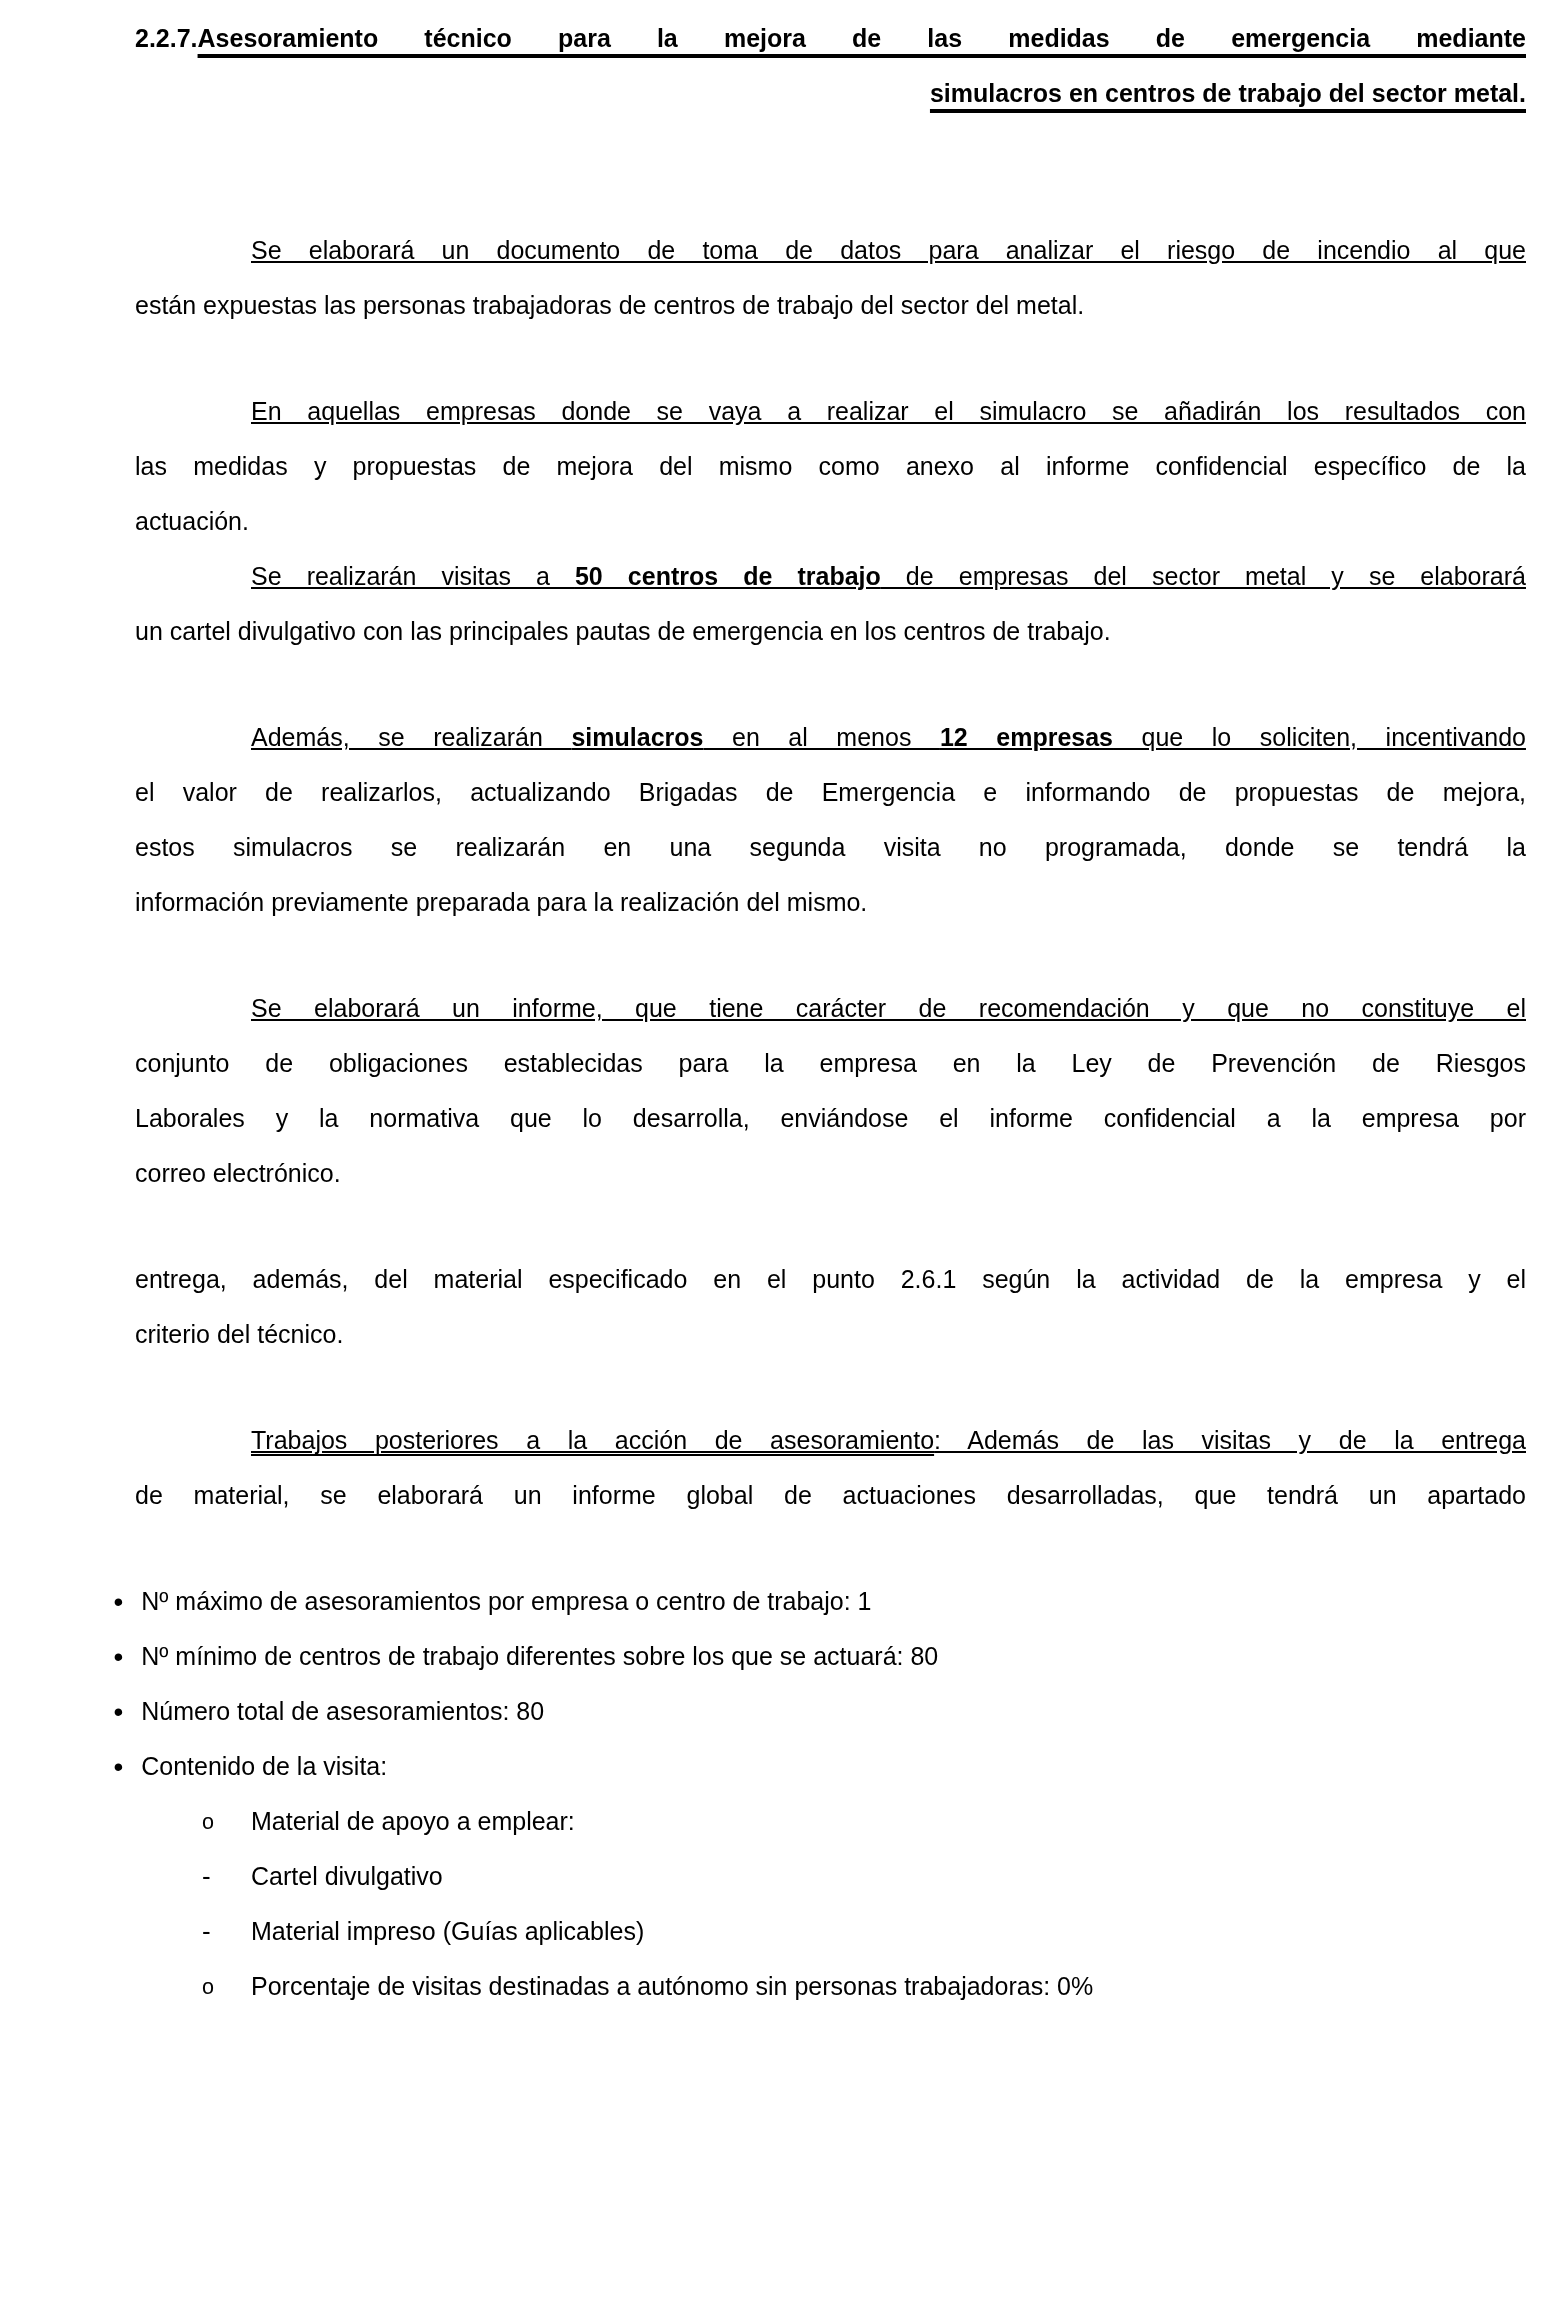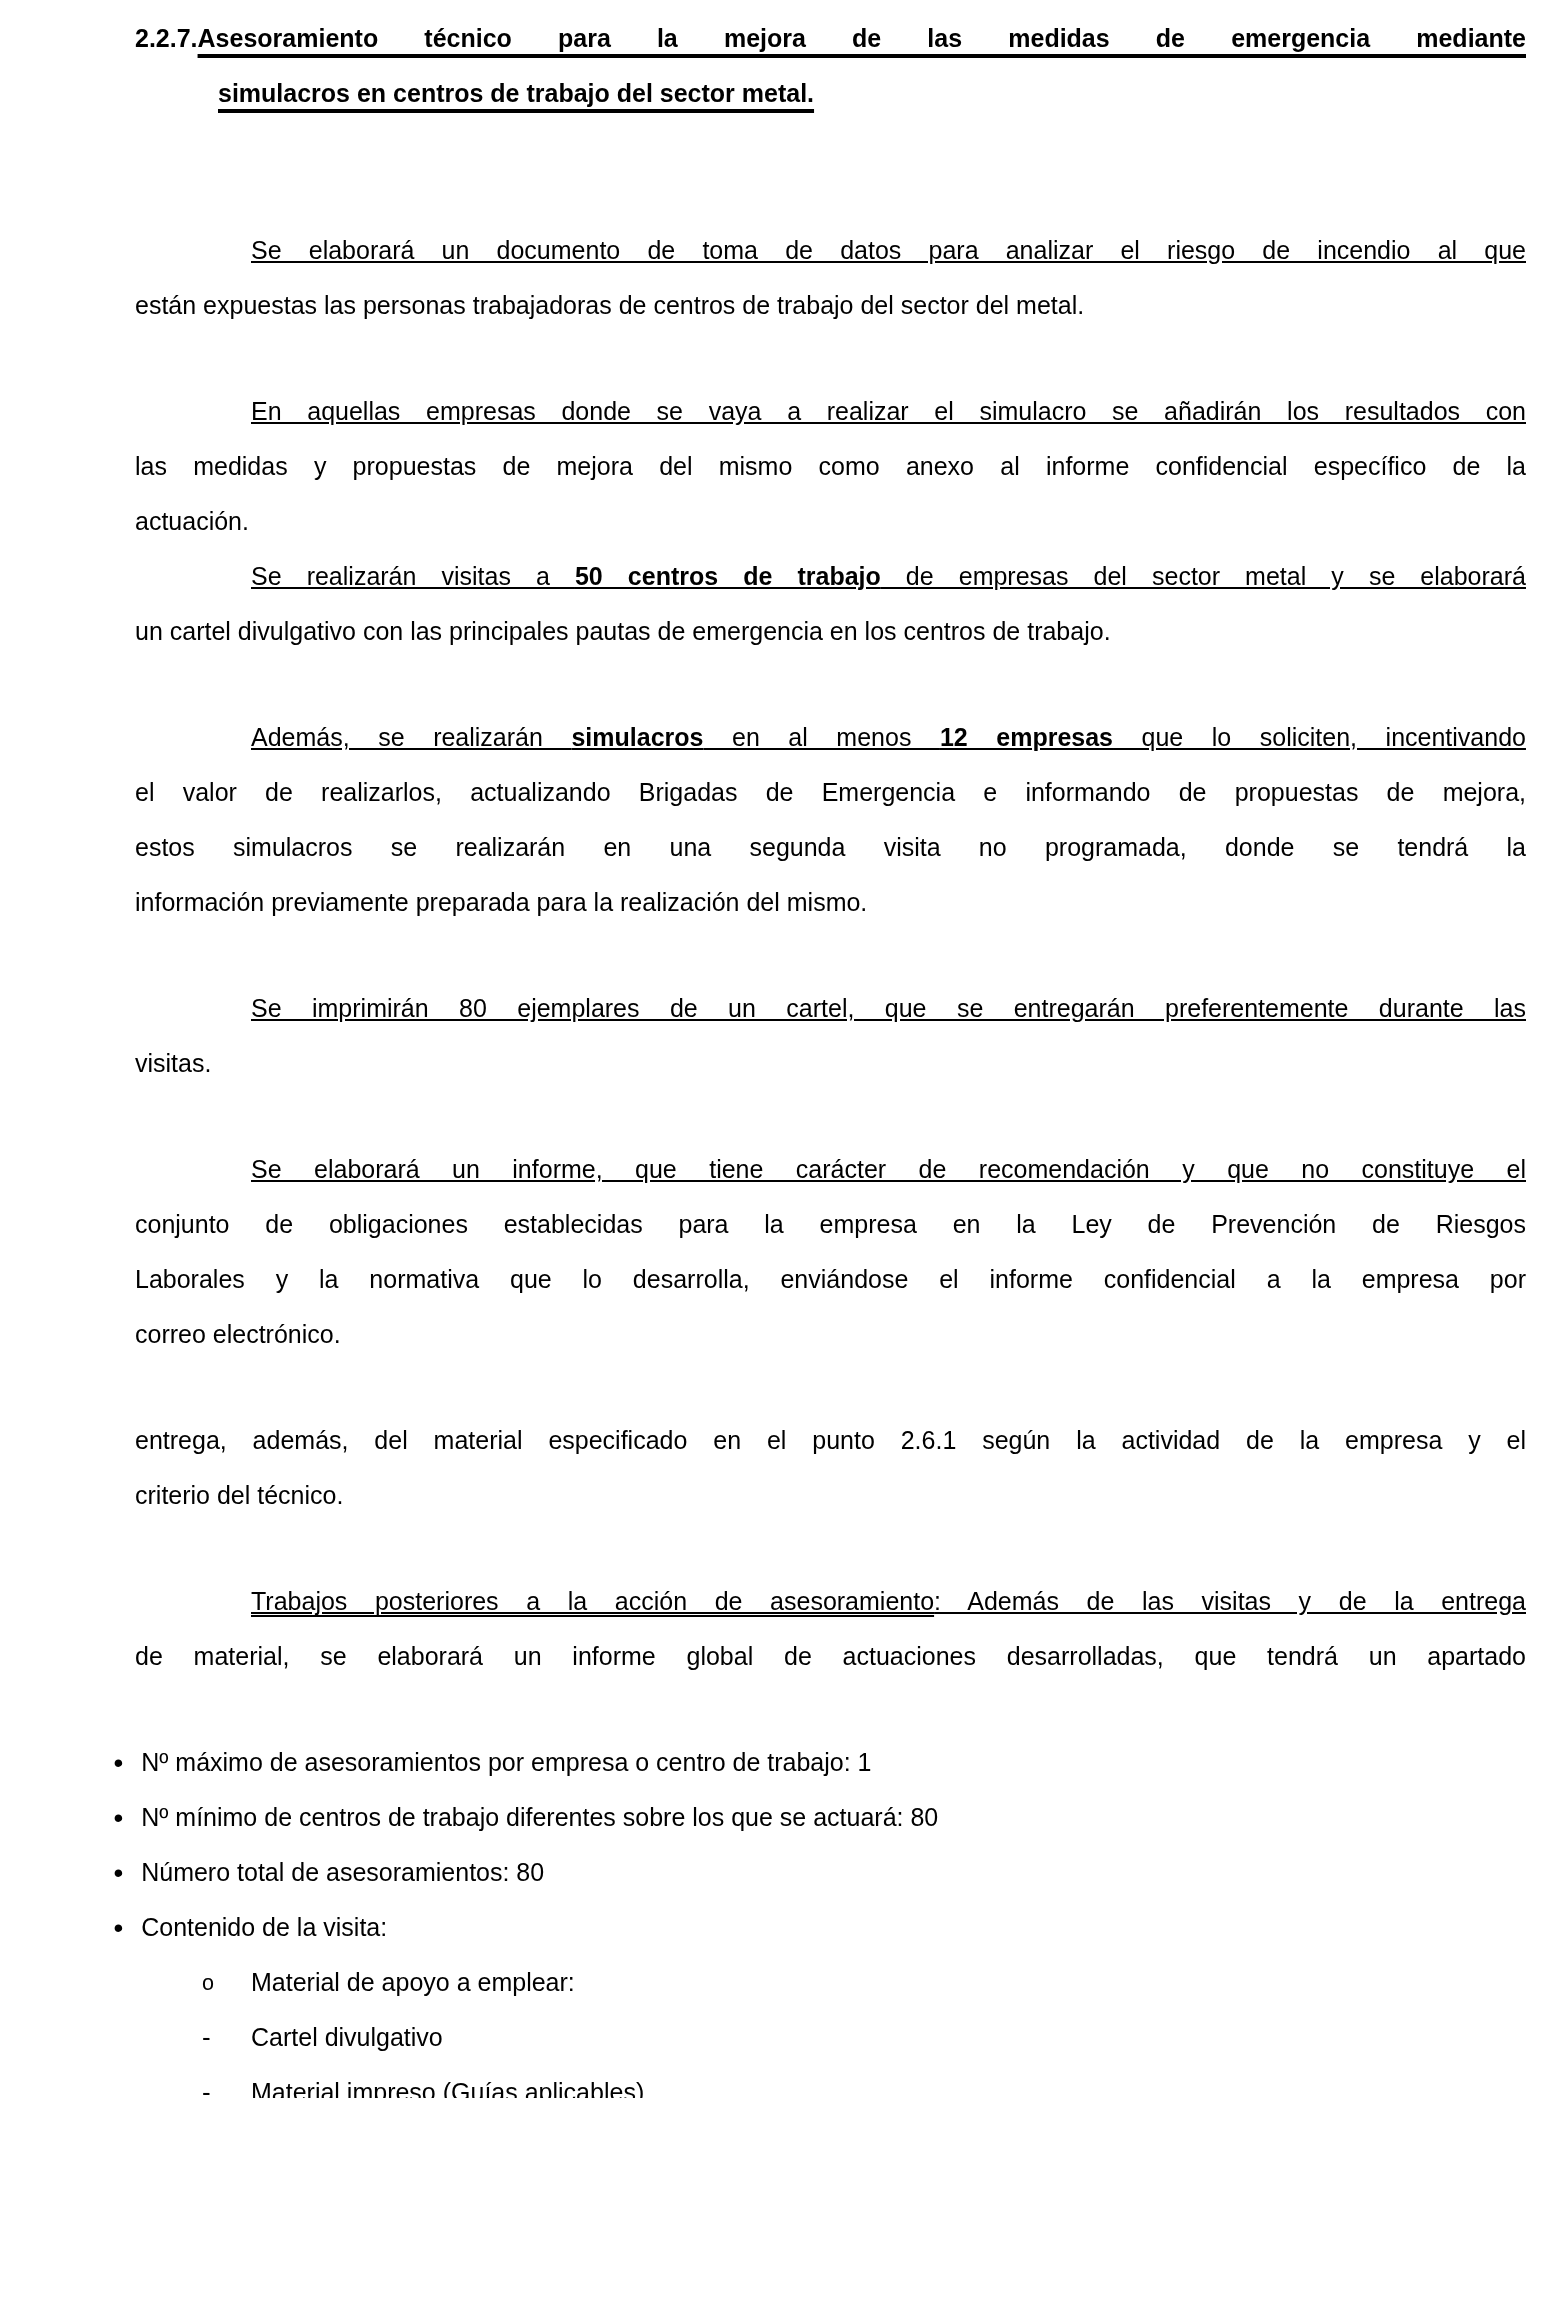--- a/index.html
+++ b/index.html
@@ -14,21 +14,21 @@
     line-height: 55px;
     color: #000000;
   }
   .content {
     padding: 10.8px 37px 0 135px;
   }
   .block { margin: 0; }
   .line { min-height: 55px; }
   .line.just { text-align: justify; text-align-last: justify; }
   .line.ind  { padding-left: 116px; text-decoration: underline; }
-  .line.hind { padding-left: 83px; }
+  .line.hind { padding-left: 83px; text-align: right; }
   .h .line { font-weight: 700; }
   .b { font-weight: 700; }
   .u {
     text-decoration: underline;
     text-decoration-thickness: 2.3px;
     text-underline-offset: 5.4px;
   }
   .h .u {
     text-decoration-thickness: 3.9px;
     text-underline-offset: 7px;
@@ -71,24 +71,20 @@
         <div class="line just ind"><span>Se realizarán visitas a </span><span class="b">50 centros de trabajo</span><span> de empresas del sector metal y se elaborará</span></div>
         <div class="line"><span>un cartel divulgativo con las principales pautas de emergencia en los centros de trabajo.</span></div>
       </div>
       <div class="block p" style="margin-top: 51px;">
         <div class="line just ind"><span>Además, se realizarán </span><span class="b">simulacros</span><span> en al menos </span><span class="b">12 empresas</span><span> que lo soliciten, incentivando</span></div>
         <div class="line just"><span>el valor de realizarlos, actualizando Brigadas de Emergencia e informando de propuestas de mejora,</span></div>
         <div class="line just"><span>estos simulacros se realizarán en una segunda visita no programada, donde se tendrá la</span></div>
         <div class="line"><span>información previamente preparada para la realización del mismo.</span></div>
       </div>
       <div class="block p" style="margin-top: 51px;">
-        <div class="line just ind"><span>Se imprimirán 80 ejemplares de un cartel, que se entregarán preferentemente durante las</span></div>
-        <div class="line"><span>visitas.</span></div>
-      </div>
-      <div class="block p" style="margin-top: 51px;">
         <div class="line just ind"><span>Se elaborará un informe, que tiene carácter de recomendación y que no constituye el</span></div>
         <div class="line just"><span>conjunto de obligaciones establecidas para la empresa en la Ley de Prevención de Riesgos</span></div>
         <div class="line just"><span>Laborales y la normativa que lo desarrolla, enviándose el informe confidencial a la empresa por</span></div>
         <div class="line"><span>correo electrónico.</span></div>
       </div>
       <div class="block p" style="margin-top: 51px;">
         <div class="line just"><span>entrega, además, del material especificado en el punto 2.6.1 según la actividad de la empresa y el</span></div>
         <div class="line"><span>criterio del técnico.</span></div>
       </div>
       <div class="block p" style="margin-top: 51px;">

